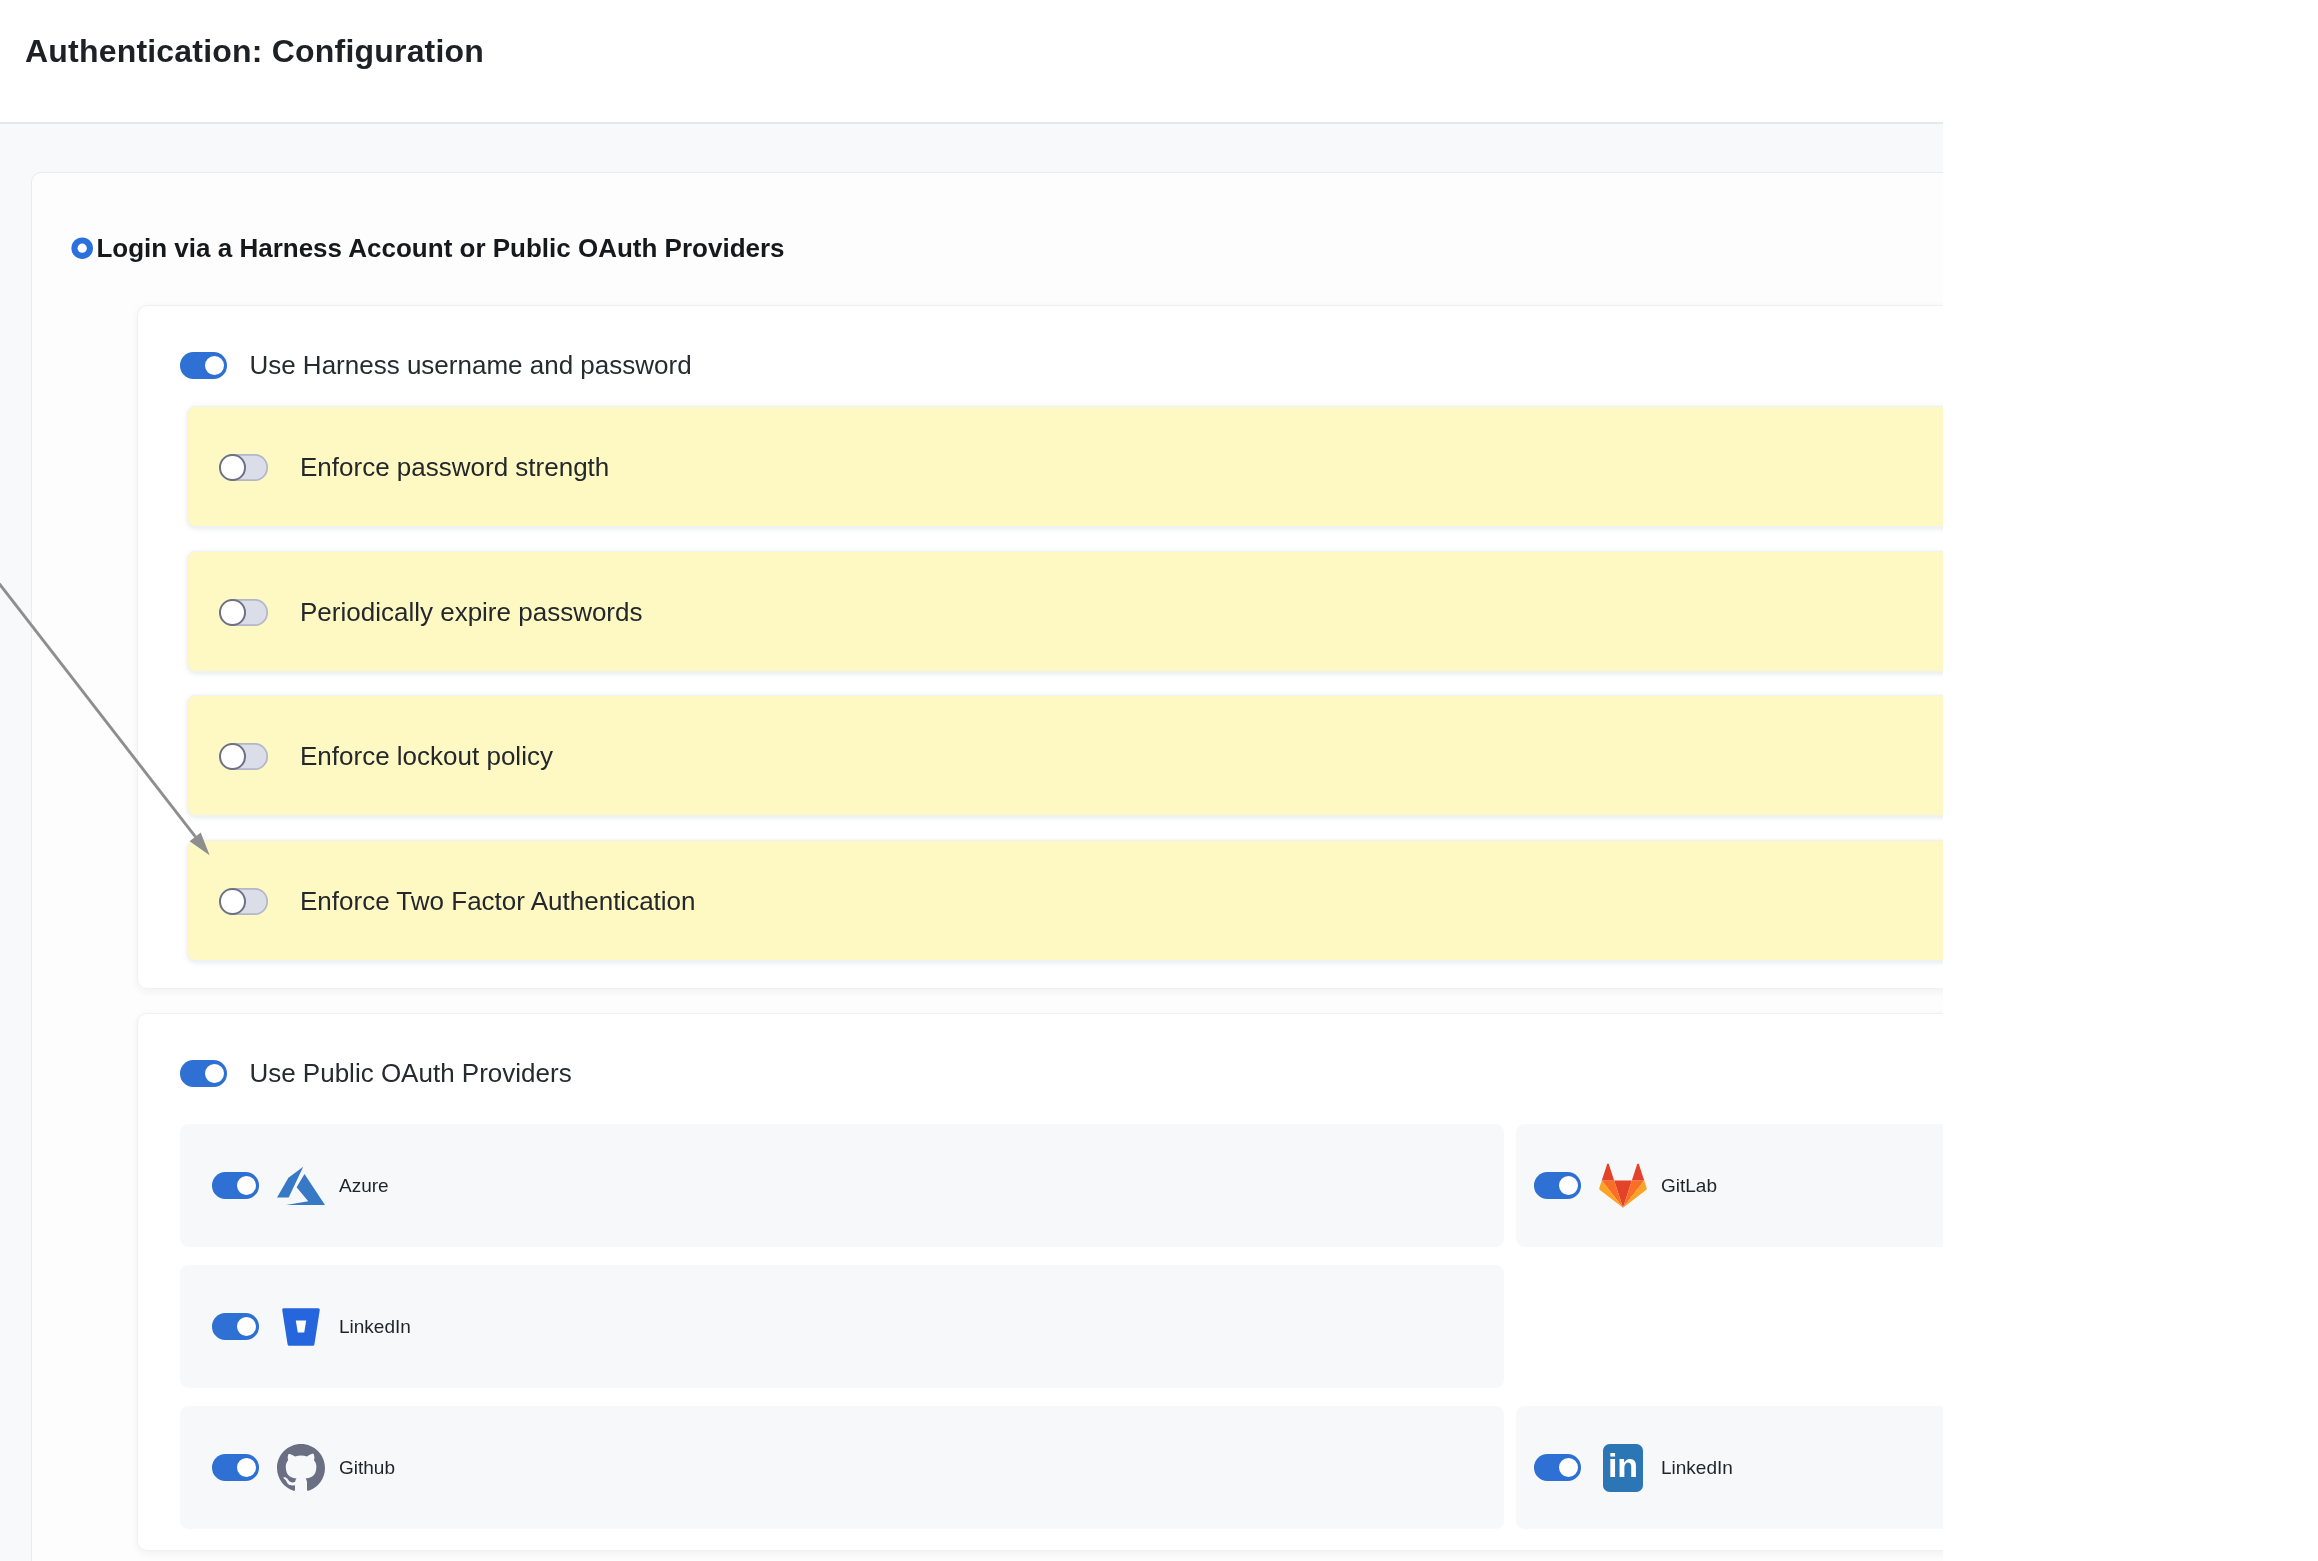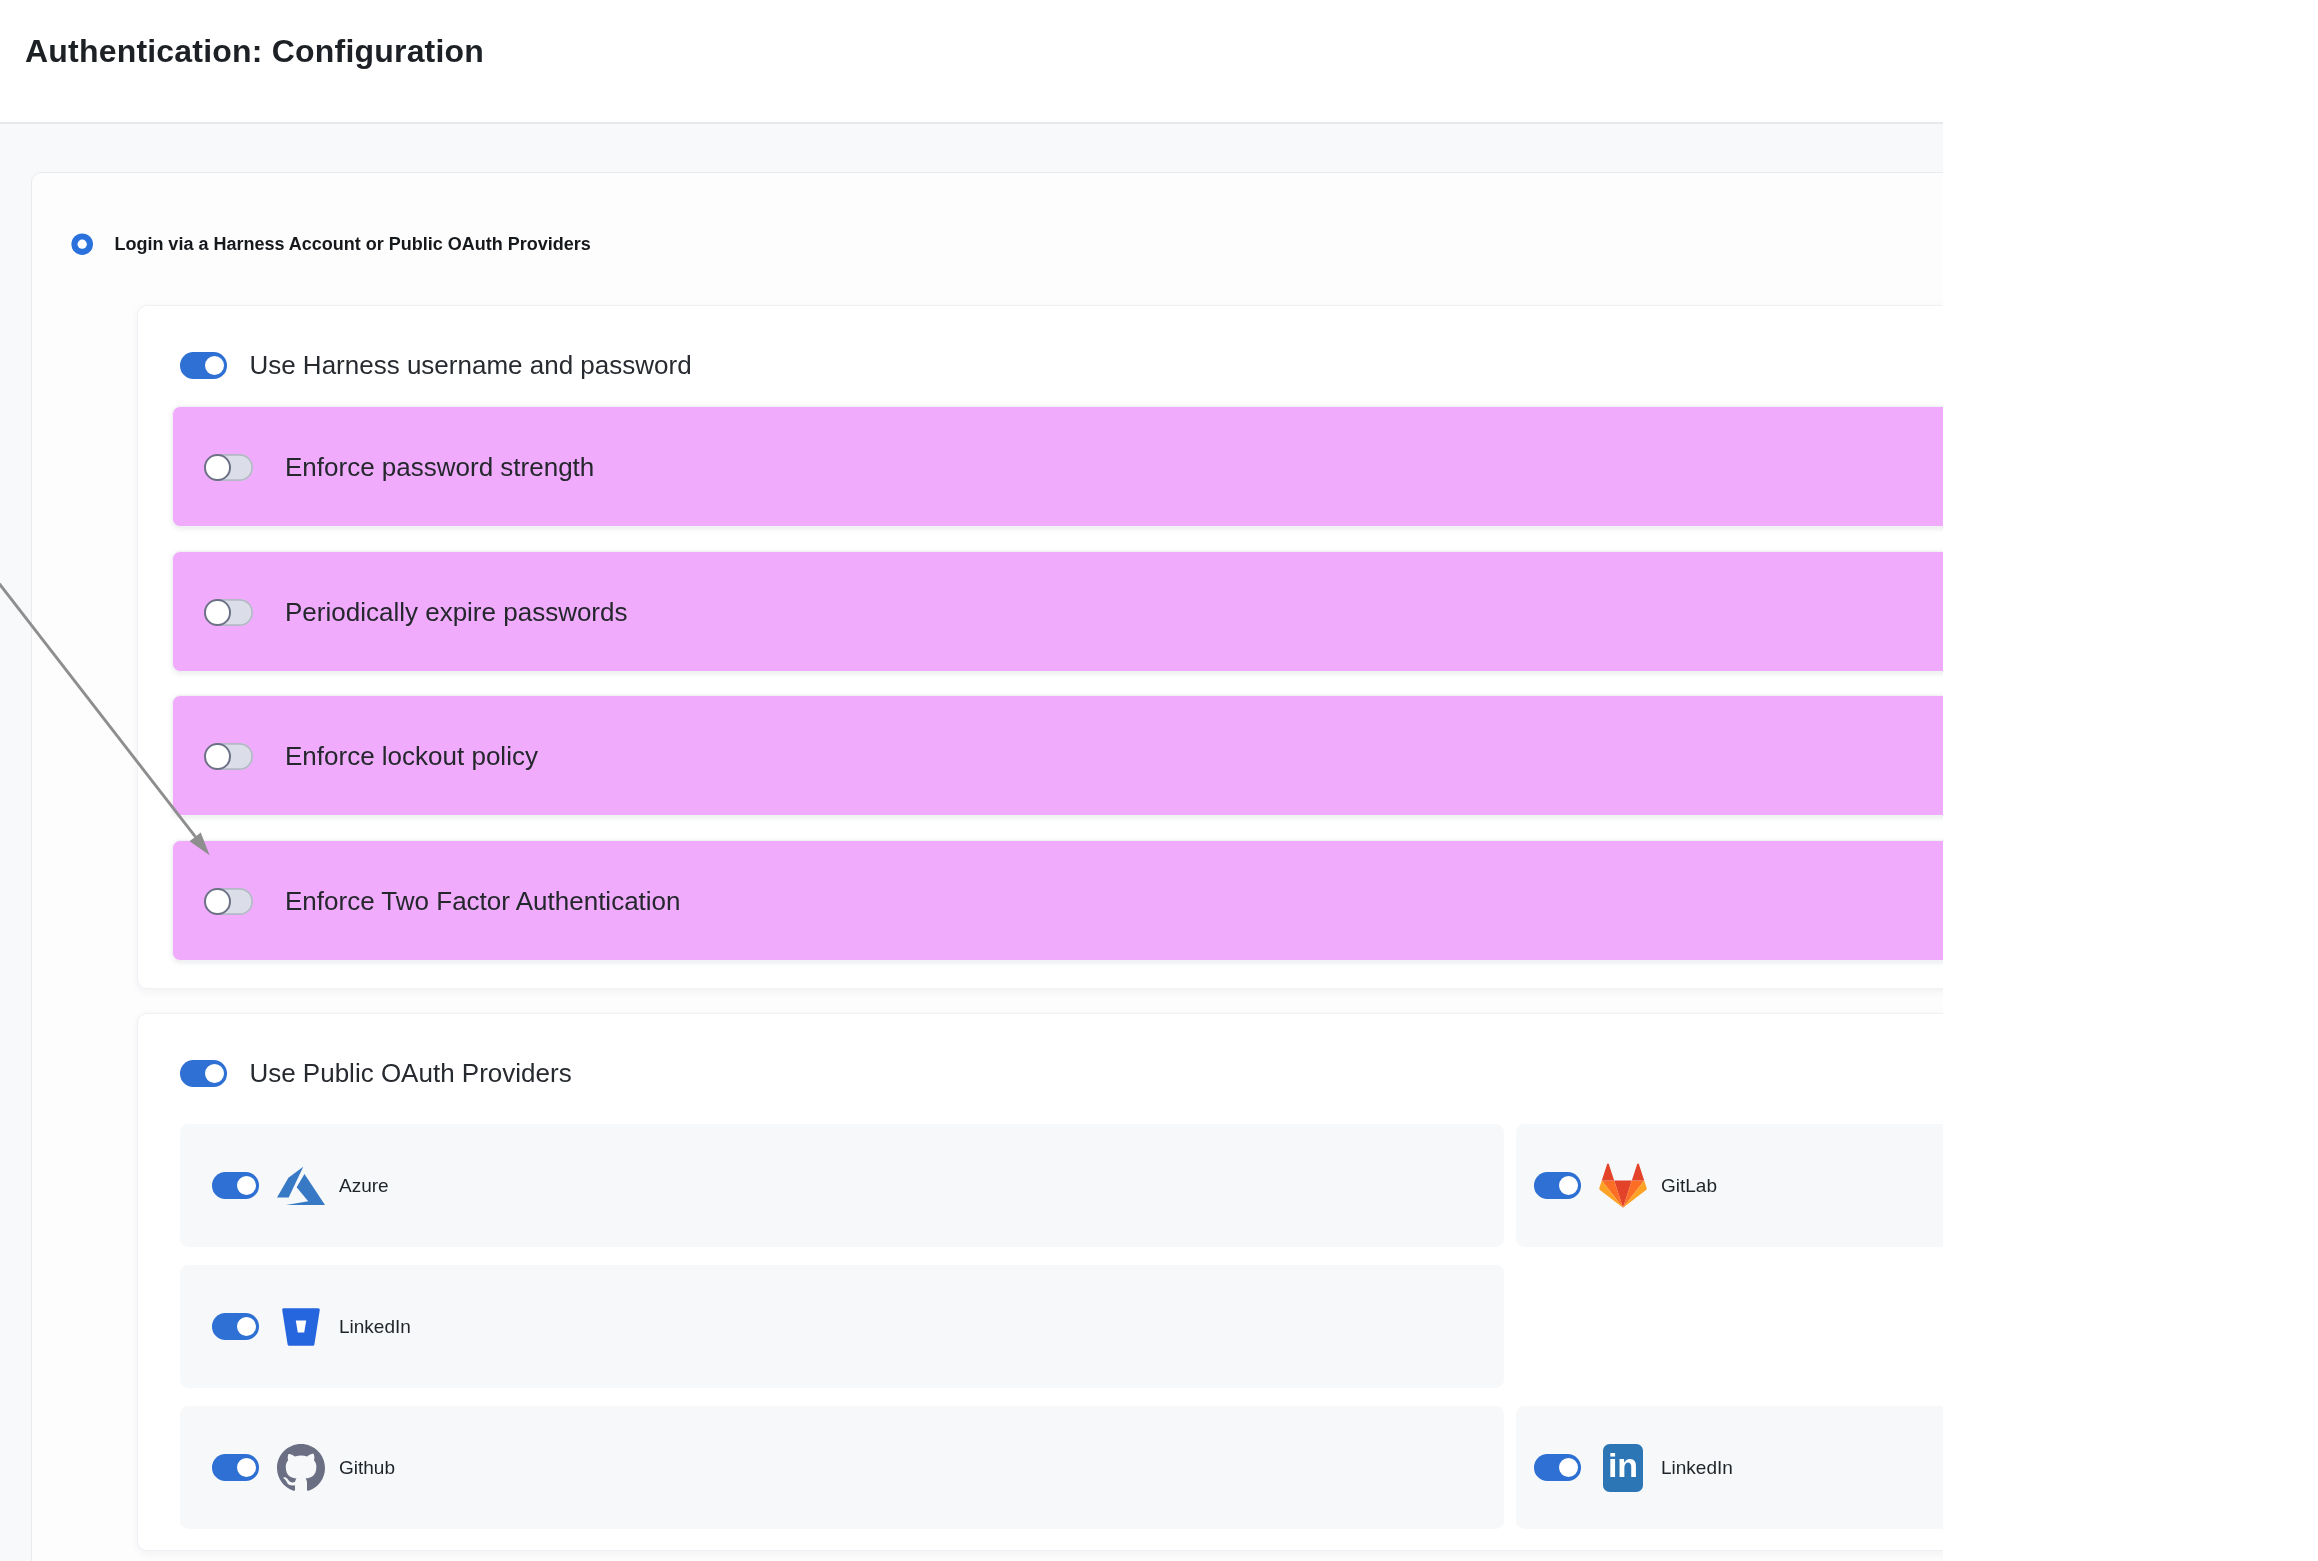--- a/index.html
+++ b/index.html
@@ -35,21 +35,21 @@
   .outer-card {
     position:absolute; left:31px; top:172px;
     width:1927px; height:1412px;
     background:#fdfdfe;
     border:0.8px solid #e9ebf0;
     border-radius:10px;
   }
   
   .radio-row { position:absolute; left:39px; top:60px; display:flex; align-items:center; }
   .radio-label {
-    margin-left:21px; font-size:18px; font-weight:700; color:#16191c;
+    margin-left:3px; font-size:26px; font-weight:700; color:#16191c;
   }
   
   .card {
     position:absolute; left:105px; width:1835px;
     background:#ffffff;
     border:0.8px solid #eff1f4;
     border-radius:10px;
     box-shadow:0 2.5px 8.3px rgba(40,41,61,0.05);
   }
   .card1 { top:132px; height:684px; }
@@ -63,22 +63,22 @@
     position:absolute; top:1.7px; right:0.8px; width:23px; height:23px;
     border-radius:50%; background:#ffffff; border:2.5px solid #2e70d3;
   }
   .tg.off { background:#dbdde8; box-shadow:inset 0 0 0 1.7px #b3b7c6; }
   .tg.off .knob {
     position:absolute; top:0; left:-1.7px; width:26.6px; height:26.6px;
     border-radius:50%; background:#ffffff; border:2.5px solid #6c7186;
   }
   
   .opt-row {
-    position:absolute; left:34px; width:1802px; height:121px;
-    background:#f0abfc;
+    position:absolute; left:49px; width:1802px; height:121px;
+    background:#fef9c3;
     border:0.8px solid #f1f2f5;
     border-radius:8.3px;
     box-shadow:0 1.7px 5.8px rgba(96,97,112,0.13);
     text-align:right;
   }
   .opt-row .tg { position:absolute; left:33px; top:47px; }
   .opt-label {
     position:absolute; left:112px; top:0; height:121px;
     display:flex; align-items:center;
     font-size:26px; color:#24282d;

